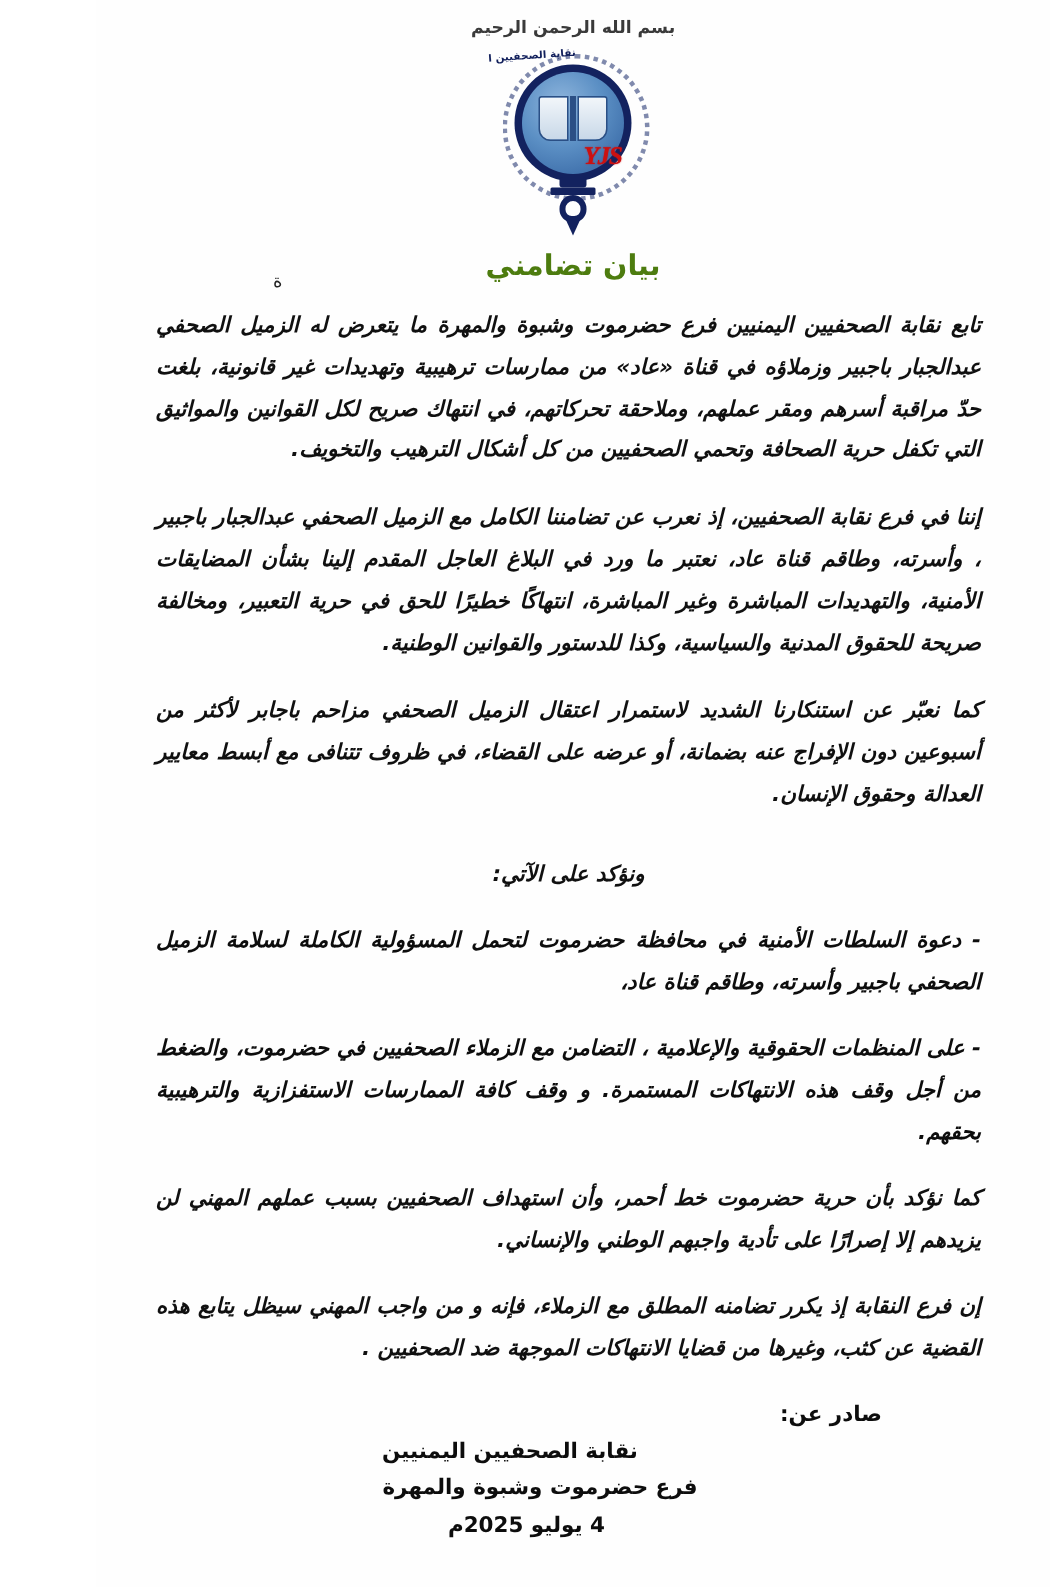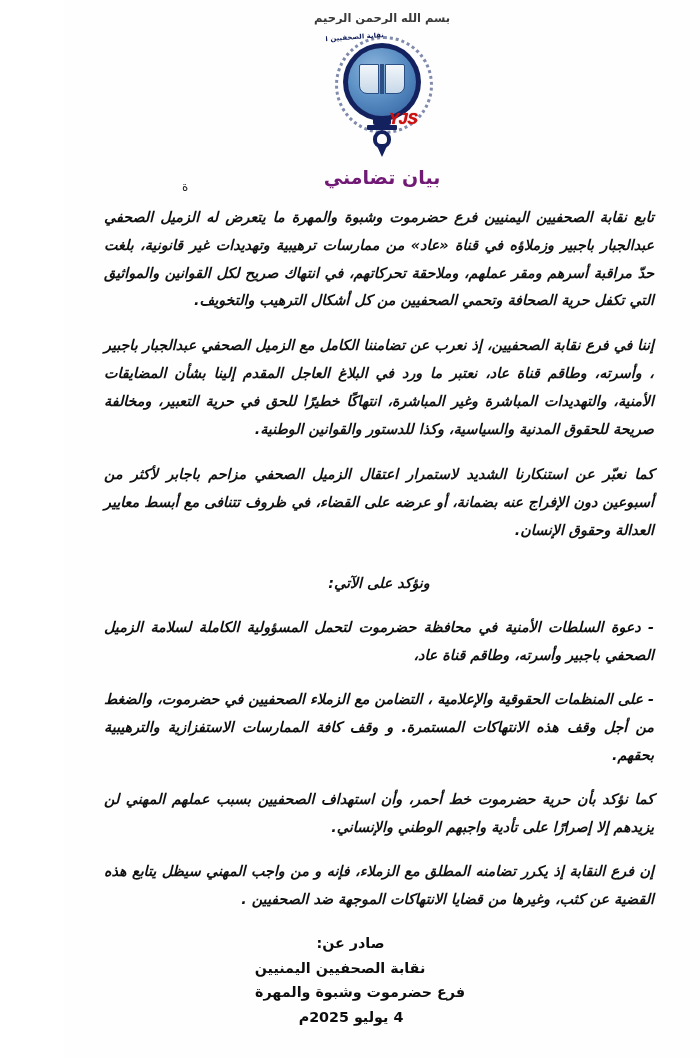--- a/index.html
+++ b/index.html
@@ -119,27 +119,27 @@
     position: absolute;
     left: 21px;
     top: 0;
     width: 4px;
     height: 30px;
     background: #2b4f85;
   }
   .logo .yjs {
     position: absolute;
     left: 66px;
-    top: 78px;
+    top: 62px;
     font-size: 17px;
     font-weight: bold;
     font-style: italic;
     color: #cc1111;
     letter-spacing: -1px;
-    font-family: Liberation Mono, monospace;
+    font-family: Liberation Serif, serif;
     text-shadow: 0 0 1px #cc1111;
   }
   .logo .stem-top {
     position: absolute;
     left: 50px;
     top: 86px;
     width: 18px;
     height: 7px;
     background: #13225f;
     border-radius: 2px;
@@ -177,21 +177,21 @@
   
   .title-row {
     position: relative;
     text-align: center;
     margin-top: 2px;
     height: 34px;
   }
   .doc-title {
     font-size: 19px;
     font-weight: bold;
-    color: #701a75;
+    color: #4d7c0f;
     letter-spacing: 0.5px;
   }
   .stray-mark {
     position: absolute;
     left: 118px;
     top: 14px;
     font-size: 12px;
     color: #222;
   }
 
@@ -235,21 +235,22 @@
     text-align: center;
     direction: rtl;
   }
   .signature .sig-line {
     font-size: 14.3px;
     font-weight: bold;
     line-height: 1.72;
     color: #0d0d0d;
   }
   .signature .sig-issuer {
-    padding-right: 63px;
+    padding-right: 112px;
+    text-align: right;
   }
   .signature .sig-org {
     padding-right: 84px;
   }
   .signature .sig-branch {
     padding-right: 60px;
     padding-left: 16px;
   }
   .signature .sig-date {
     padding-right: 62px;

